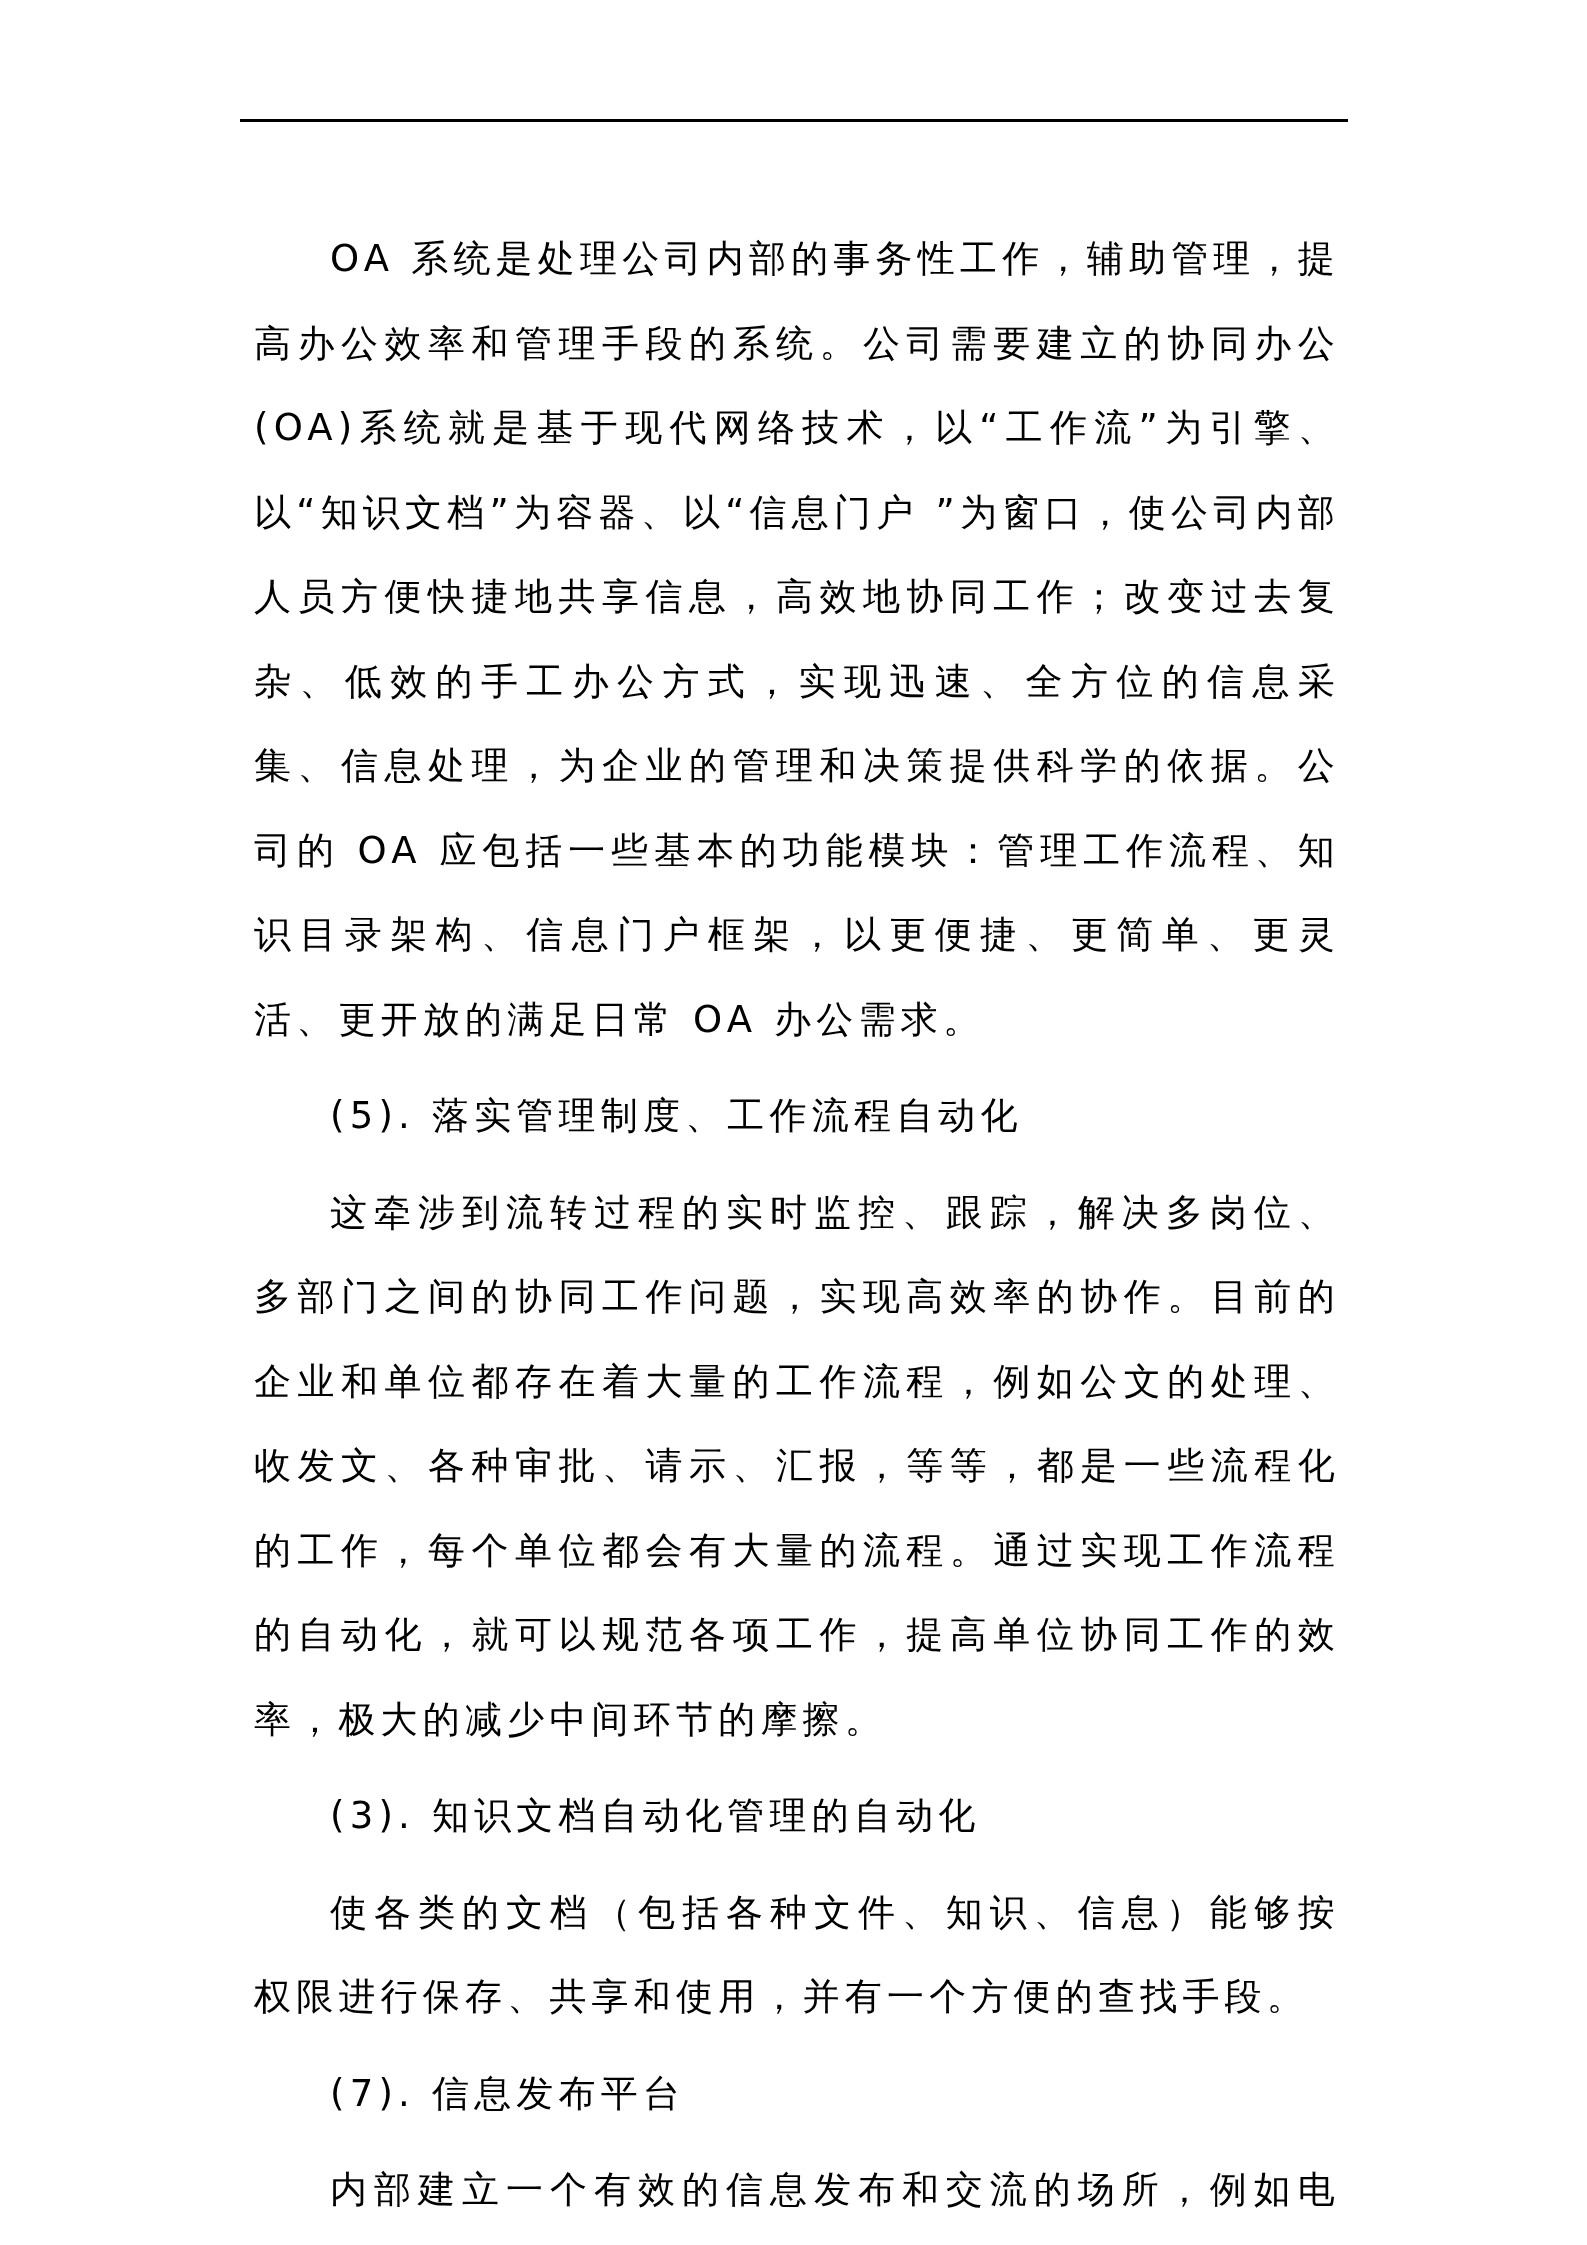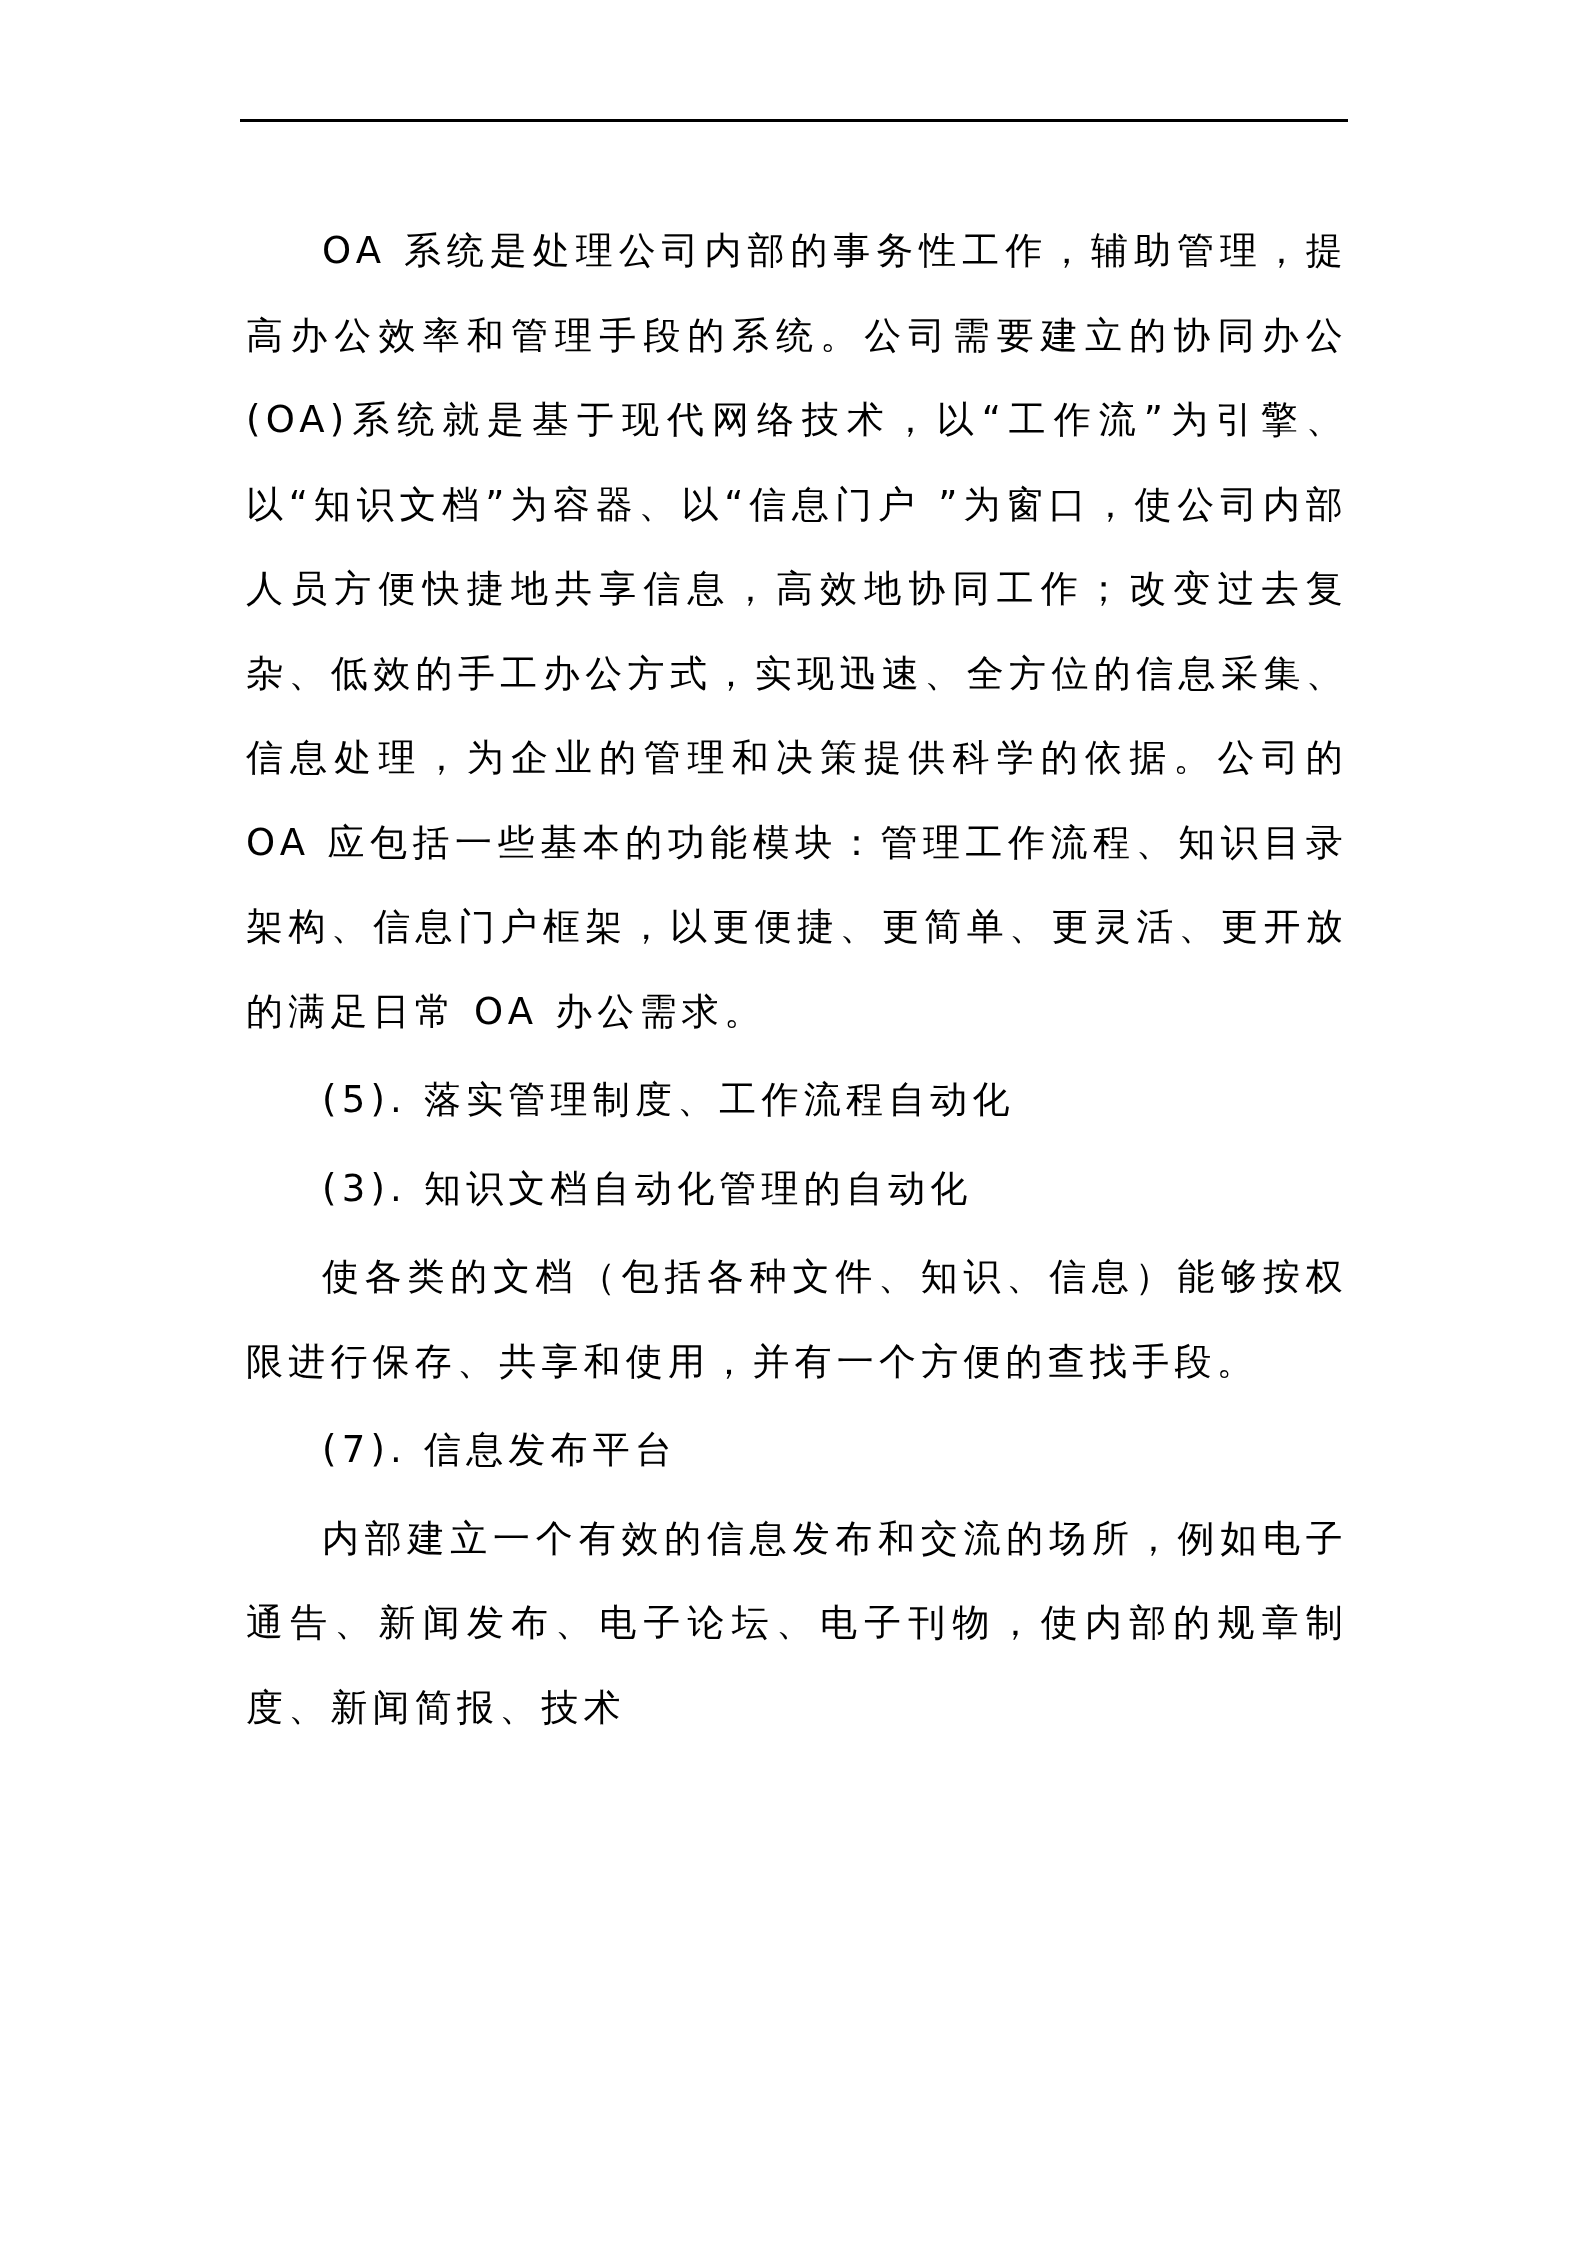--- a/index.html
+++ b/index.html
@@ -23,38 +23,39 @@
       height: 3px;
       background: #000000;
     }
     .content {
       position: absolute;
       left: 242px;
       top: 205px;
       width: 1110px;
     }
     .para {
-      margin: 4px;
+      margin: 12px;
       font-size: 37px;
       line-height: 84.5px;
       letter-spacing: 5.2px;
       text-align: justify;
       text-align-last: left;
       word-break: break-all;
       font-weight: normal;
     }
     .indent {
       text-indent: 76px;
     }
   </style>
 </head>
 <body>
 
 <div class="header-rule"></div>
 
 <div class="content">
   <p class="para indent">OA 系统是处理公司内部的事务性工作，辅助管理，提高办公效率和管理手段的系统。公司需要建立的协同办公(OA)系统就是基于现代网络技术，以“工作流”为引擎、以“知识文档”为容器、以“信息门户 ”为窗口，使公司内部人员方便快捷地共享信息，高效地协同工作；改变过去复杂、低效的手工办公方式，实现迅速、全方位的信息采集、信息处理，为企业的管理和决策提供科学的依据。公司的 OA 应包括一些基本的功能模块：管理工作流程、知识目录架构、信息门户框架，以更便捷、更简单、更灵活、更开放的满足日常 OA 办公需求。</p>
   <p class="para indent">(5). 落实管理制度、工作流程自动化</p>
+  <p class="para indent">这牵涉到流转过程的实时监控、跟踪，解决多岗位、多部门之间的协同工作问题，实现高效率的协作。目前的企业和单位都存在着大量的工作流程，例如公文的处理、收发文、各种审批、请示、汇报，等等，都是一些流程化的工作，每个单位都会有大量的流程。通过实现工作流程的自动化，就可以规范各项工作，提高单位协同工作的效率，极大的减少中间环节的摩擦。</p>
   <p class="para indent">(3). 知识文档自动化管理的自动化</p>
   <p class="para indent">使各类的文档（包括各种文件、知识、信息）能够按权限进行保存、共享和使用，并有一个方便的查找手段。</p>
   <p class="para indent">(7). 信息发布平台</p>
   <p class="para indent">内部建立一个有效的信息发布和交流的场所，例如电子通告、新闻发布、电子论坛、电子刊物，使内部的规章制度、新闻简报、技术</p>
 </div>
 
 </body></html>

